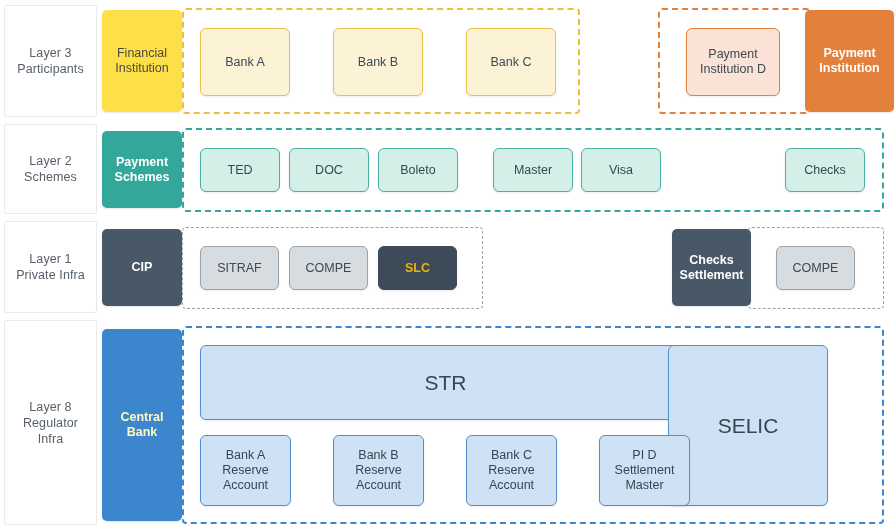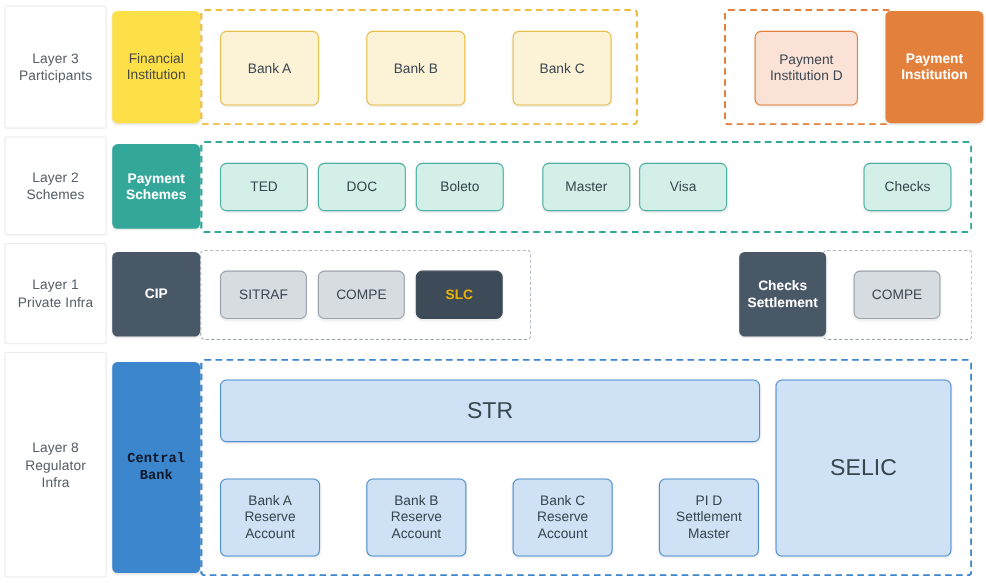--- a/index.html
+++ b/index.html
@@ -60,21 +60,21 @@
   .anchor.fi .anchor-text { color: #4a4a42; font-weight: normal; }
   .anchor.pi       { background: #E2803C; }
   .anchor.pi .anchor-text { color: #ffffff; }
   .anchor.schemes  { background: #34A79B; }
   .anchor.schemes .anchor-text { color: #ffffff; }
   .anchor.cip      { background: #495867; }
   .anchor.cip .anchor-text { color: #ffffff; }
   .anchor.checkset { background: #495867; }
   .anchor.checkset .anchor-text { color: #ffffff; }
   .anchor.cb       { background: #3B86CC; }
-  .anchor.cb .anchor-text { color: #0f172a; font-family: Liberation Mono, monospace; }
+  .anchor.cb .anchor-text { color: #fef9c3; }
 
   
   .group {
     border-style: dashed;
     border-width: 2px;
     border-radius: 4px;
     background: transparent;
   }
   .group.yellow { border-color: #EFBE3F; }
   .group.orange { border-color: #E2803C; }
@@ -219,25 +219,25 @@
 Infra</span>
   </div>
 
   <div class="abs anchor cb" style="left:102px; top:329px; width:80px; height:192px;">
     <span class="anchor-text">Central
 Bank</span>
   </div>
 
   <div class="abs group blue" style="left:182px; top:326px; width:702px; height:198px;"></div>
 
-  <div class="abs node blue" style="left:200px; top:345px; width:491px; height:57px;">
+  <div class="abs node blue" style="left:200px; top:345px; width:491px; height:75px;">
     <span class="node-text big">STR</span>
   </div>
 
-  <div class="abs node blue" style="left:705px; top:345px; width:160px; height:161px;">
+  <div class="abs node blue" style="left:668px; top:345px; width:160px; height:161px;">
     <span class="node-text big">SELIC</span>
   </div>
 
   <div class="abs node blue" style="left:200px; top:435px; width:91px; height:71px;">
     <span class="node-text">Bank A
 Reserve
 Account</span>
   </div>
   <div class="abs node blue" style="left:333px; top:435px; width:91px; height:71px;">
     <span class="node-text">Bank B

